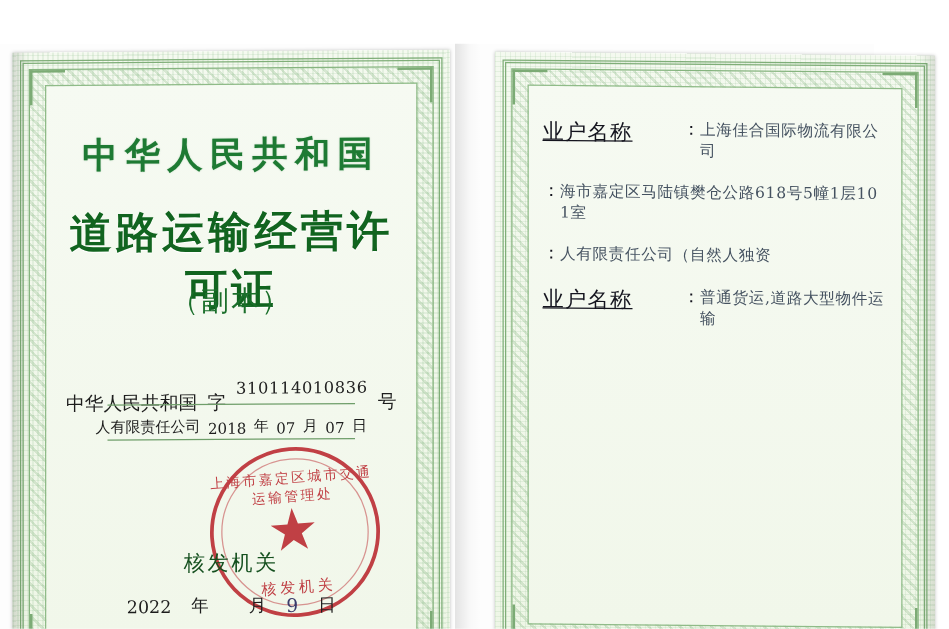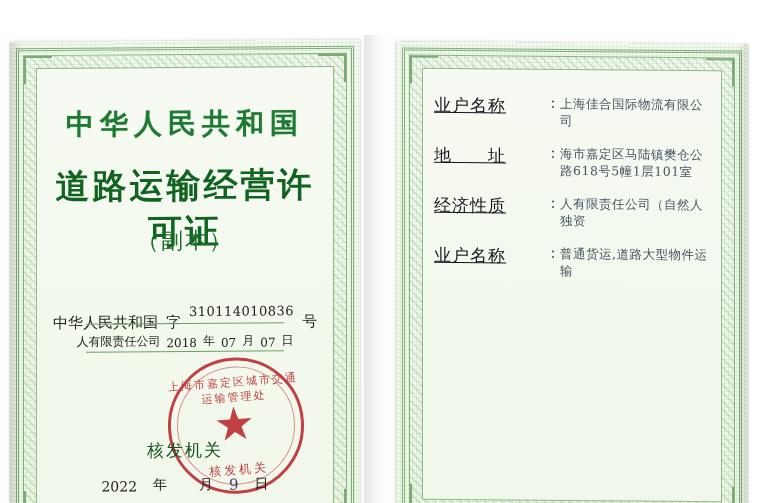--- a/index.html
+++ b/index.html
@@ -270,27 +270,25 @@
     <div class="content">
       <div class="form">
 
         <div class="frow">
           <div class="flabel">业户名称</div>
           <div class="fcolon">：</div>
           <div class="fvalue">上海佳合国际物流有限公司</div>
         </div>
 
         <div class="frow">
-          <div class="flabel">地　　址</div>
           <div class="fcolon">：</div>
           <div class="fvalue">海市嘉定区马陆镇樊仓公路618号5幢1层101室</div>
         </div>
 
         <div class="frow">
-          <div class="flabel">经济性质</div>
           <div class="fcolon">：</div>
           <div class="fvalue">人有限责任公司（自然人独资</div>
         </div>
 
         <div class="frow">
           <div class="flabel">业户名称</div>
           <div class="fcolon">：</div>
           <div class="fvalue">普通货运,道路大型物件运输</div>
         </div>
 

